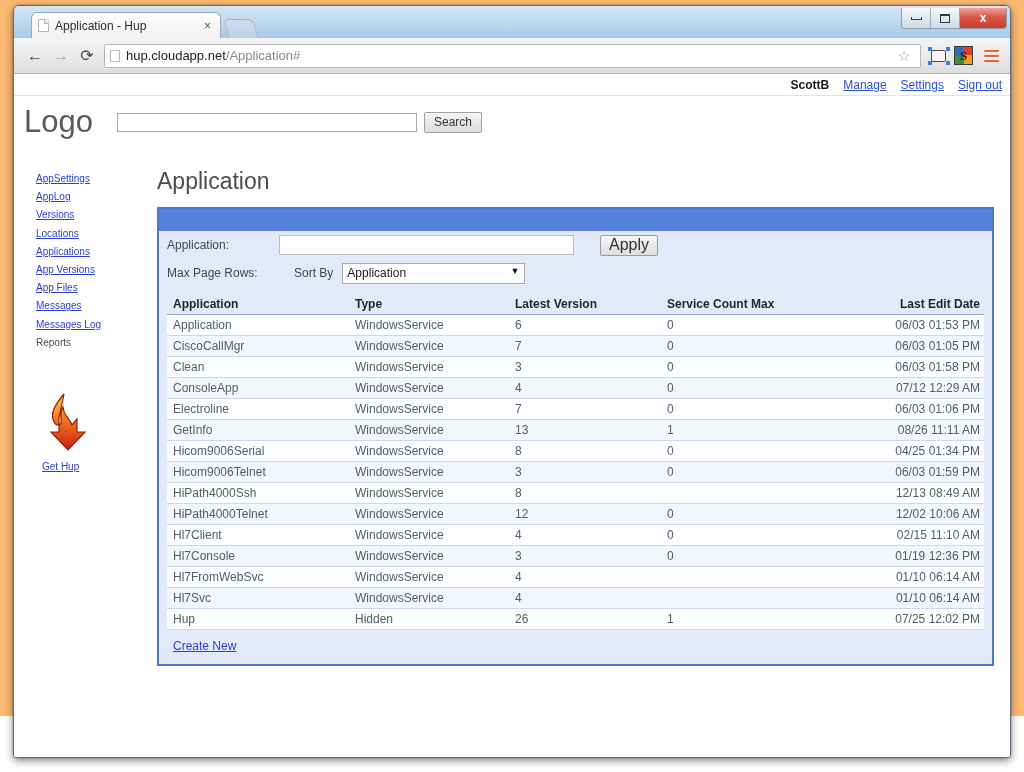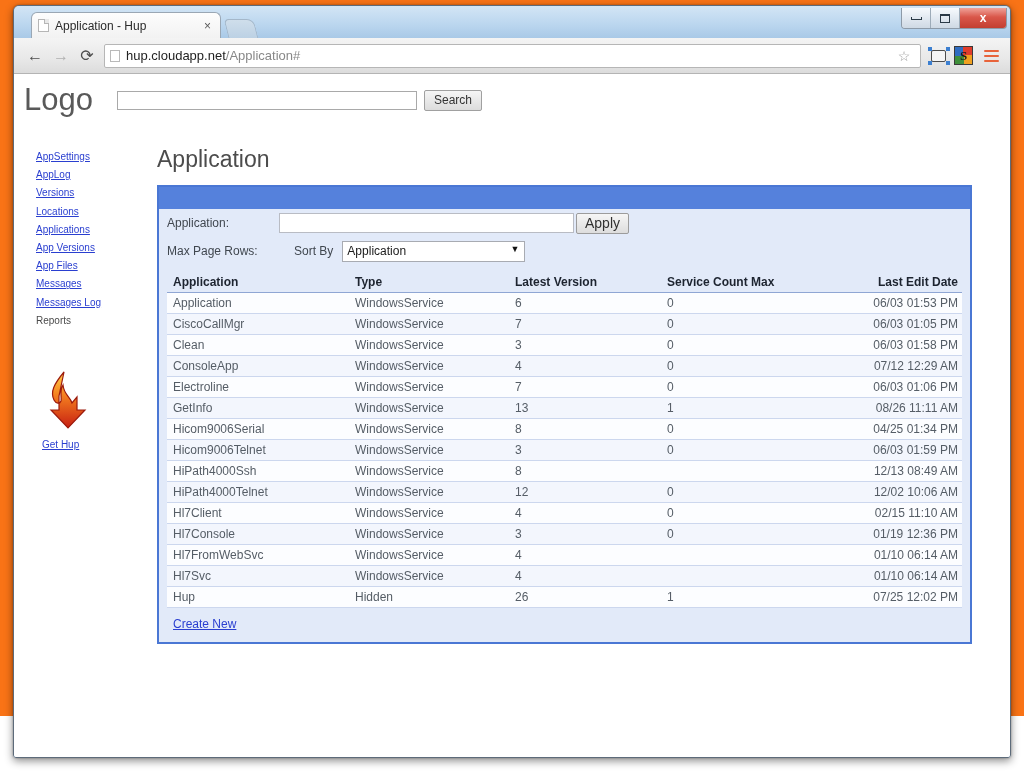--- a/index.html
+++ b/index.html
@@ -9,21 +9,21 @@
     width: 1024px; height: 772px;
     overflow: hidden;
     background: #ffffff;
     font-family: "Liberation Sans", sans-serif;
   }
 
   
   #desktop {
     position: relative;
     width: 1024px; height: 716px;
-    background: #f97316;
+    background: #fdba74;
   }
 
   
   #browser-window {
     position: absolute;
     left: 13px; top: 5px;
     width: 998px; height: 753px;
     border-radius: 6px 6px 3px 3px;
     background: linear-gradient(to bottom, #b4d0ea 0%, #a8c8e6 100%);
     box-shadow: 0 3px 9px rgba(0,0,0,0.45), 0 0 2px rgba(0,0,0,0.35);
@@ -226,21 +226,21 @@
     white-space: nowrap;
   }
   #sidebar .nolink { color: #4a4a4a; text-decoration: none; }
   #get-hup { margin-top: 40px; }
   #flame-icon { width: 48px; height: 60px; margin-left: 8px; }
   #get-hup-label {
     display: block; margin-top: 2px; margin-left: 6px;
     font-size: 14px; color: #2a3fd0;
   }
 
-  #content { flex: 1; padding: 20px 38px 0 12px; }
+  #content { flex: 1; padding: 20px 16px 0 12px; }
   #page-title {
     font-size: 23px; color: #4c4c4c; font-weight: normal;
     margin: 0 0 12px 0;
   }
 
   
   #panel {
     border: 2px solid #4a77d4;
     background: #e2eaf9;
   }
@@ -277,23 +277,23 @@
     width: 112px;
   }
   .filter-text {
     width: 295px; height: 20px;
     border: 1px solid #b9bcc4;
     background: #fff;
     font-size: 12px; padding: 0 4px;
     font-family: "Liberation Sans", sans-serif;
   }
   #apply-btn {
-    margin-left: 2px;
+    margin-left: 26px;
     height: 21px; padding: 0 8px;
-    font-size: 14px;
+    font-size: 16px;
     background: linear-gradient(to bottom,#f6f6f6,#dddddd);
     border: 1px solid #9c9c9c;
     border-radius: 2px; color: #303030;
     font-family: "Liberation Sans", sans-serif;
   }
   #sort-label { margin-left: 15px; font-size: 12px; color: #40474f; }
   #sort-select {
     margin-left: 9px;
     width: 183px; height: 21px;
     font-size: 12px;
@@ -389,20 +389,26 @@
       <div id="ext-btn">S</div>
       <div id="menu-btn">
         <span></span>
           <span></span>
           <span></span>
       </div>
     </div>
 
     <div id="viewport">
 
+      <div id="user-bar">
+        <span class="uname">ScottB</span>
+        <a href="#">Manage</a>
+        <a href="#">Settings</a>
+        <a href="#">Sign out</a>
+      </div>
 
       <div id="logo-row">
         <div id="logo">Logo</div>
         <div id="search-wrap">
           <input id="search-input" type="text" placeholder="" style="">
           <button id="search-btn">Search</button>
         </div>
       </div>
 
       <div id="page-body">

